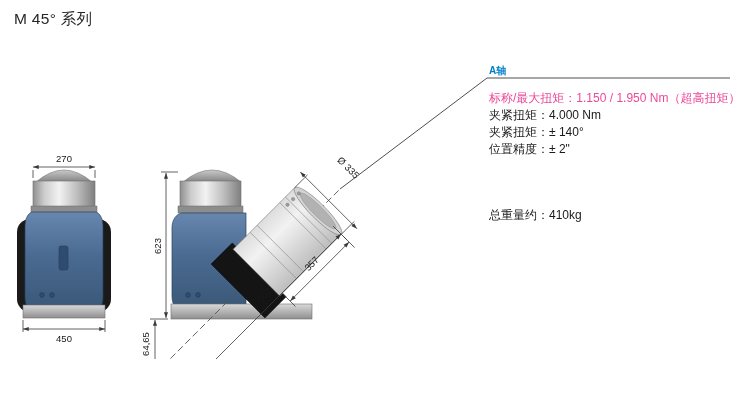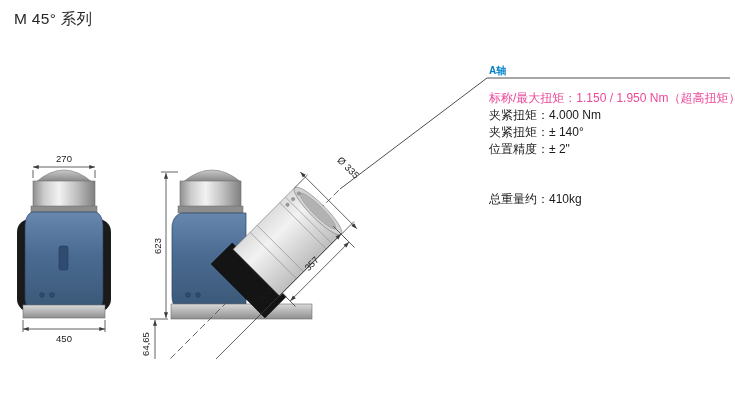--- a/index.html
+++ b/index.html
@@ -11,21 +11,21 @@
   .title {
     position:absolute; left:14px; top:9px;
     font-size:15.5px; font-weight:400; color:#262626; letter-spacing:0.3px;
   }
   .drawing { position:absolute; left:0; top:0; }
   .dim { font:9.5px "Liberation Sans","DejaVu Sans",sans-serif; fill:#1a1a1a; }
   .specs { position:absolute; left:489px; top:63px; width:246px; }
   .spec-header { color:#0080C8; font-size:10px; line-height:15px; margin-bottom:12px;font-weight:bold; }
   .spec-row { font-size:12px; line-height:17px; color:#1a1a1a; white-space:nowrap; }
   .spec-row.highlight { color:#ec4899; }
-  .spec-weight { margin-top:33px; font-size:12px; line-height:17px; color:#1a1a1a; white-space:nowrap; }
+  .spec-weight { margin-top:49px; font-size:12px; line-height:17px; color:#1a1a1a; white-space:nowrap; }
 </style>
 </head>
 <body>
 
 <div class="page">
 
   <h1 class="title">M 45° 系列</h1>
 
   <svg class="drawing" width="735" height="403" viewBox="0 0 735 403" xmlns="http://www.w3.org/2000/svg">
     <defs>

